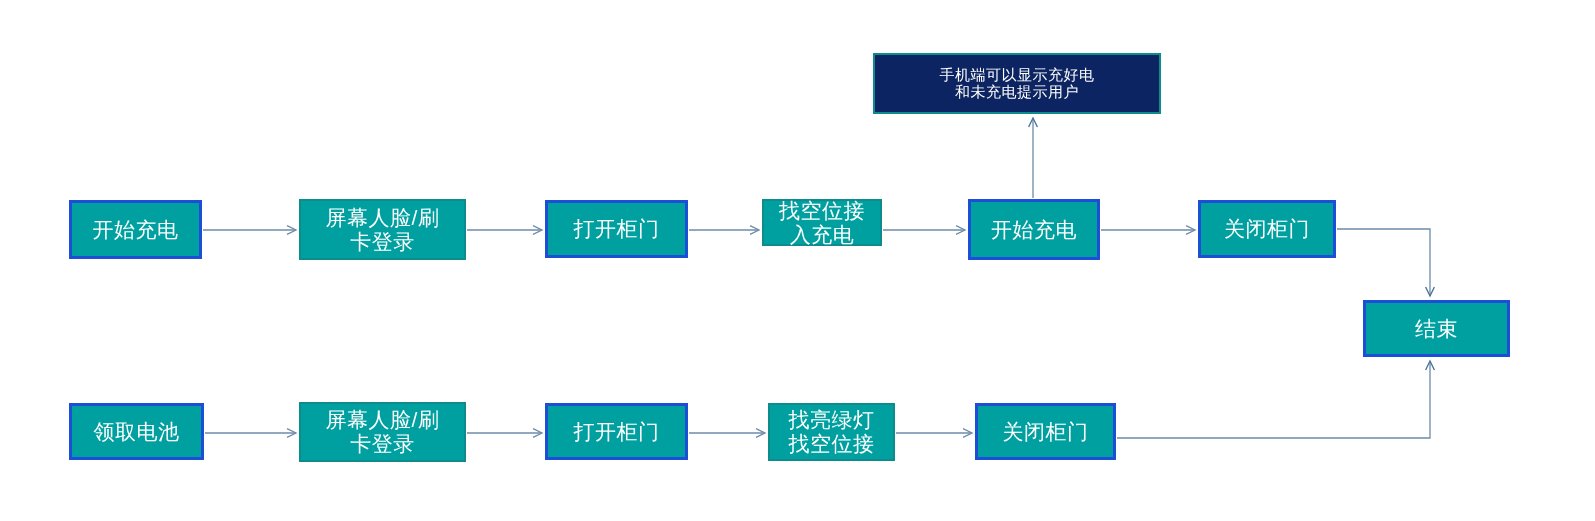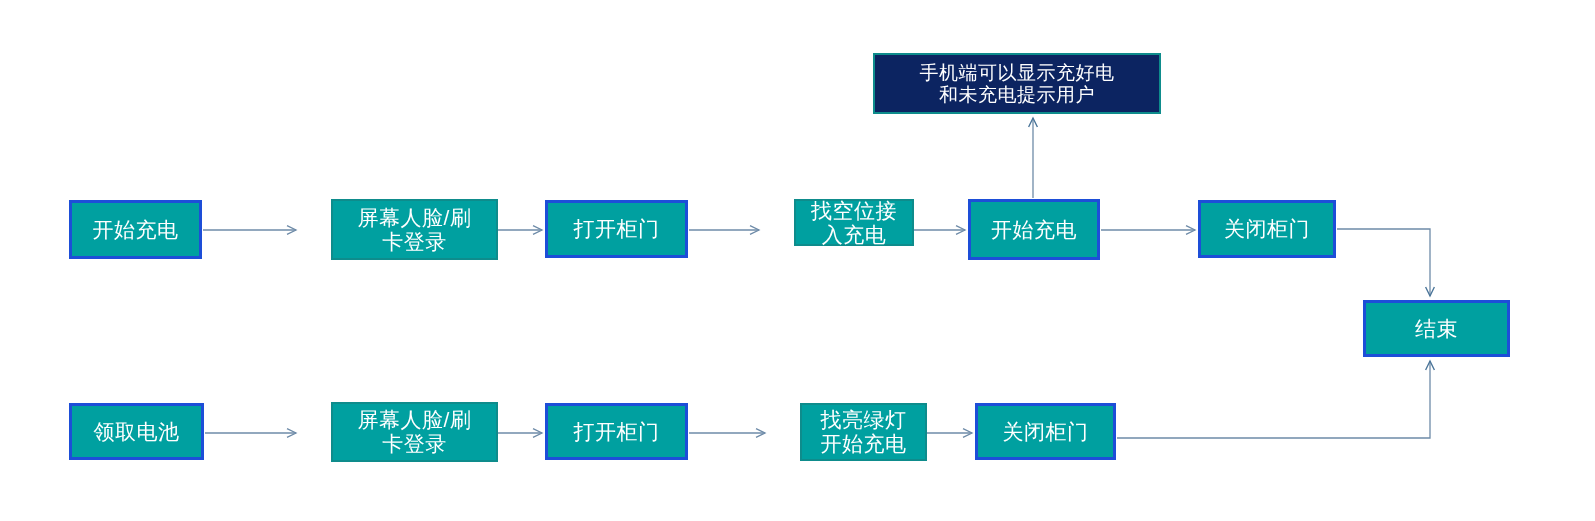--- a/index.html
+++ b/index.html
@@ -37,26 +37,25 @@
     white-space: pre-line;
     letter-spacing: 0.5px;
   }
   .node.teal {
     background: #00A0A0;
     border: 3px solid #1d4ed8;
     font-size: 21px;
   }
   .node.teal.bordered {
     border: 2px solid #0E8C8C;
-    margin-left: 32px;
   }
   .node.navy {
     background: #0C2461;
     border: 2px solid #0E8C8C;
-    font-size: 19px;
+    font-size: 15px;
   }
   .node .label {
     display: block;
     width: 100%;
     padding: 0 4px;
   }
 </style>
 </head>
 <body>
 
@@ -103,17 +102,17 @@
       <div class="node teal" style="left: 968px; top: 199px; width: 132px; height: 61px;"><span class="label">开始充电</span></div>
       <div class="node teal" style="left: 1198px; top: 200px; width: 138px; height: 58px;"><span class="label">关闭柜门</span></div>
       <div class="node teal" style="left: 1363px; top: 300px; width: 147px; height: 57px;"><span class="label">结束</span></div>
       <div class="node navy" style="left: 873px; top: 53px; width: 288px; height: 61px;"><span class="label">手机端可以显示充好电
 和未充电提示用户</span></div>
       <div class="node teal" style="left: 69px; top: 403px; width: 135px; height: 57px;"><span class="label">领取电池</span></div>
       <div class="node teal bordered" style="left: 299px; top: 402px; width: 167px; height: 60px;"><span class="label">屏幕人脸/刷
 卡登录</span></div>
       <div class="node teal" style="left: 545px; top: 403px; width: 143px; height: 57px;"><span class="label">打开柜门</span></div>
       <div class="node teal bordered" style="left: 768px; top: 403px; width: 127px; height: 58px;"><span class="label">找亮绿灯
-开始充电</span></div>
+找空位接</span></div>
       <div class="node teal" style="left: 975px; top: 403px; width: 141px; height: 57px;"><span class="label">关闭柜门</span></div>
     </div>
 
 </div>
 
 </body></html>

